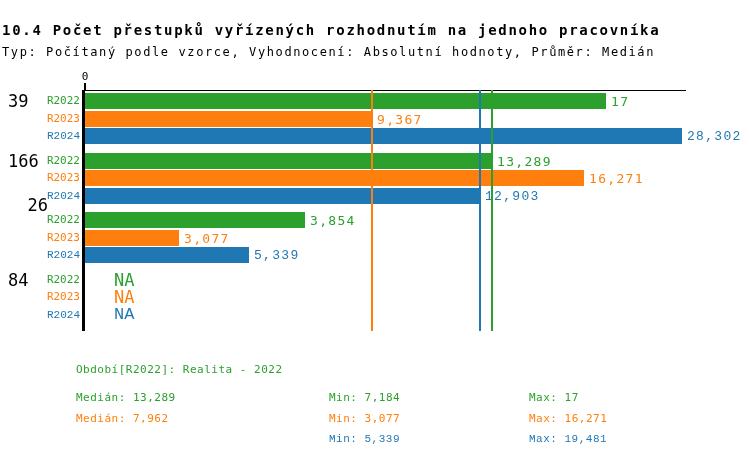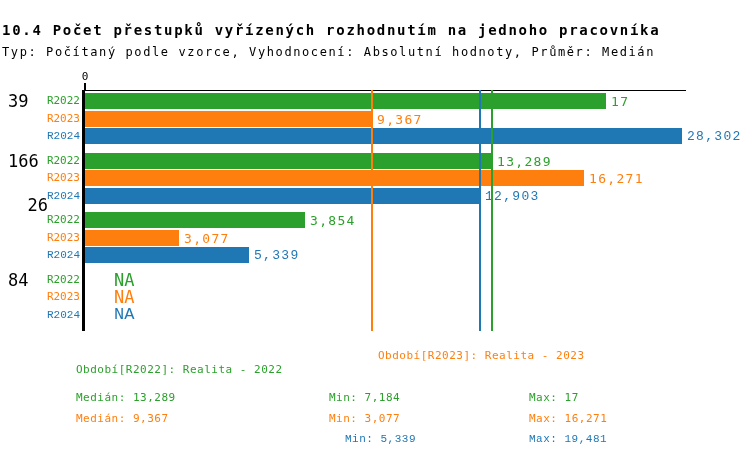--- a/index.html
+++ b/index.html
@@ -74,27 +74,26 @@
       <div class="abs row-label c-r2023" style="top: 289px;">R2023</div>
       <div class="abs na-label c-r2023" style="left: 87px; top: 289px;">NA</div>
       <div class="abs row-label c-r2024" style="top: 307px;">R2024</div>
       <div class="abs na-label c-r2024" style="left: 87px; top: 307px;">NA</div>
       <div class="abs median-line" style="left: 371px; background: rgb(255, 127, 14);"></div>
       <div class="abs median-line" style="left: 479px; background: rgb(31, 119, 180);"></div>
       <div class="abs median-line" style="left: 491px; background: rgb(44, 160, 44);"></div>
     </div>
 
   <div class="abs legend-item c-r2022" style="left:76px;top:363px;">Období[R2022]: Realita - 2022</div>
-  <div class="abs legend-item c-r2023" style="left:378px;top:349px;">Období[R2023]: Realita - 2023</div>
 
   <div class="abs stat-item c-r2022" style="left:76px;top:391px;">Medián: 13,289</div>
   <div class="abs stat-item c-r2022" style="left:329px;top:391px;">Min: 7,184</div>
   <div class="abs stat-item c-r2022" style="left:529px;top:391px;">Max: 17</div>
 
-  <div class="abs stat-item c-r2023" style="left:76px;top:412px;">Medián: 9,367</div>
+  <div class="abs stat-item c-r2023" style="left:76px;top:412px;">Medián: 7,962</div>
   <div class="abs stat-item c-r2023" style="left:329px;top:412px;">Min: 3,077</div>
   <div class="abs stat-item c-r2023" style="left:529px;top:412px;">Max: 16,271</div>
 
   <div class="abs stat-item c-r2024" style="left:76px;top:433px;margin-top:28px;">Medián: 12,903</div>
-  <div class="abs stat-item c-r2024" style="left:329px;top:433px;margin-left:16px;">Min: 5,339</div>
+  <div class="abs stat-item c-r2024" style="left:329px;top:433px;">Min: 5,339</div>
   <div class="abs stat-item c-r2024" style="left:529px;top:433px;">Max: 19,481</div>
 
 </div>
 
 </body></html>

